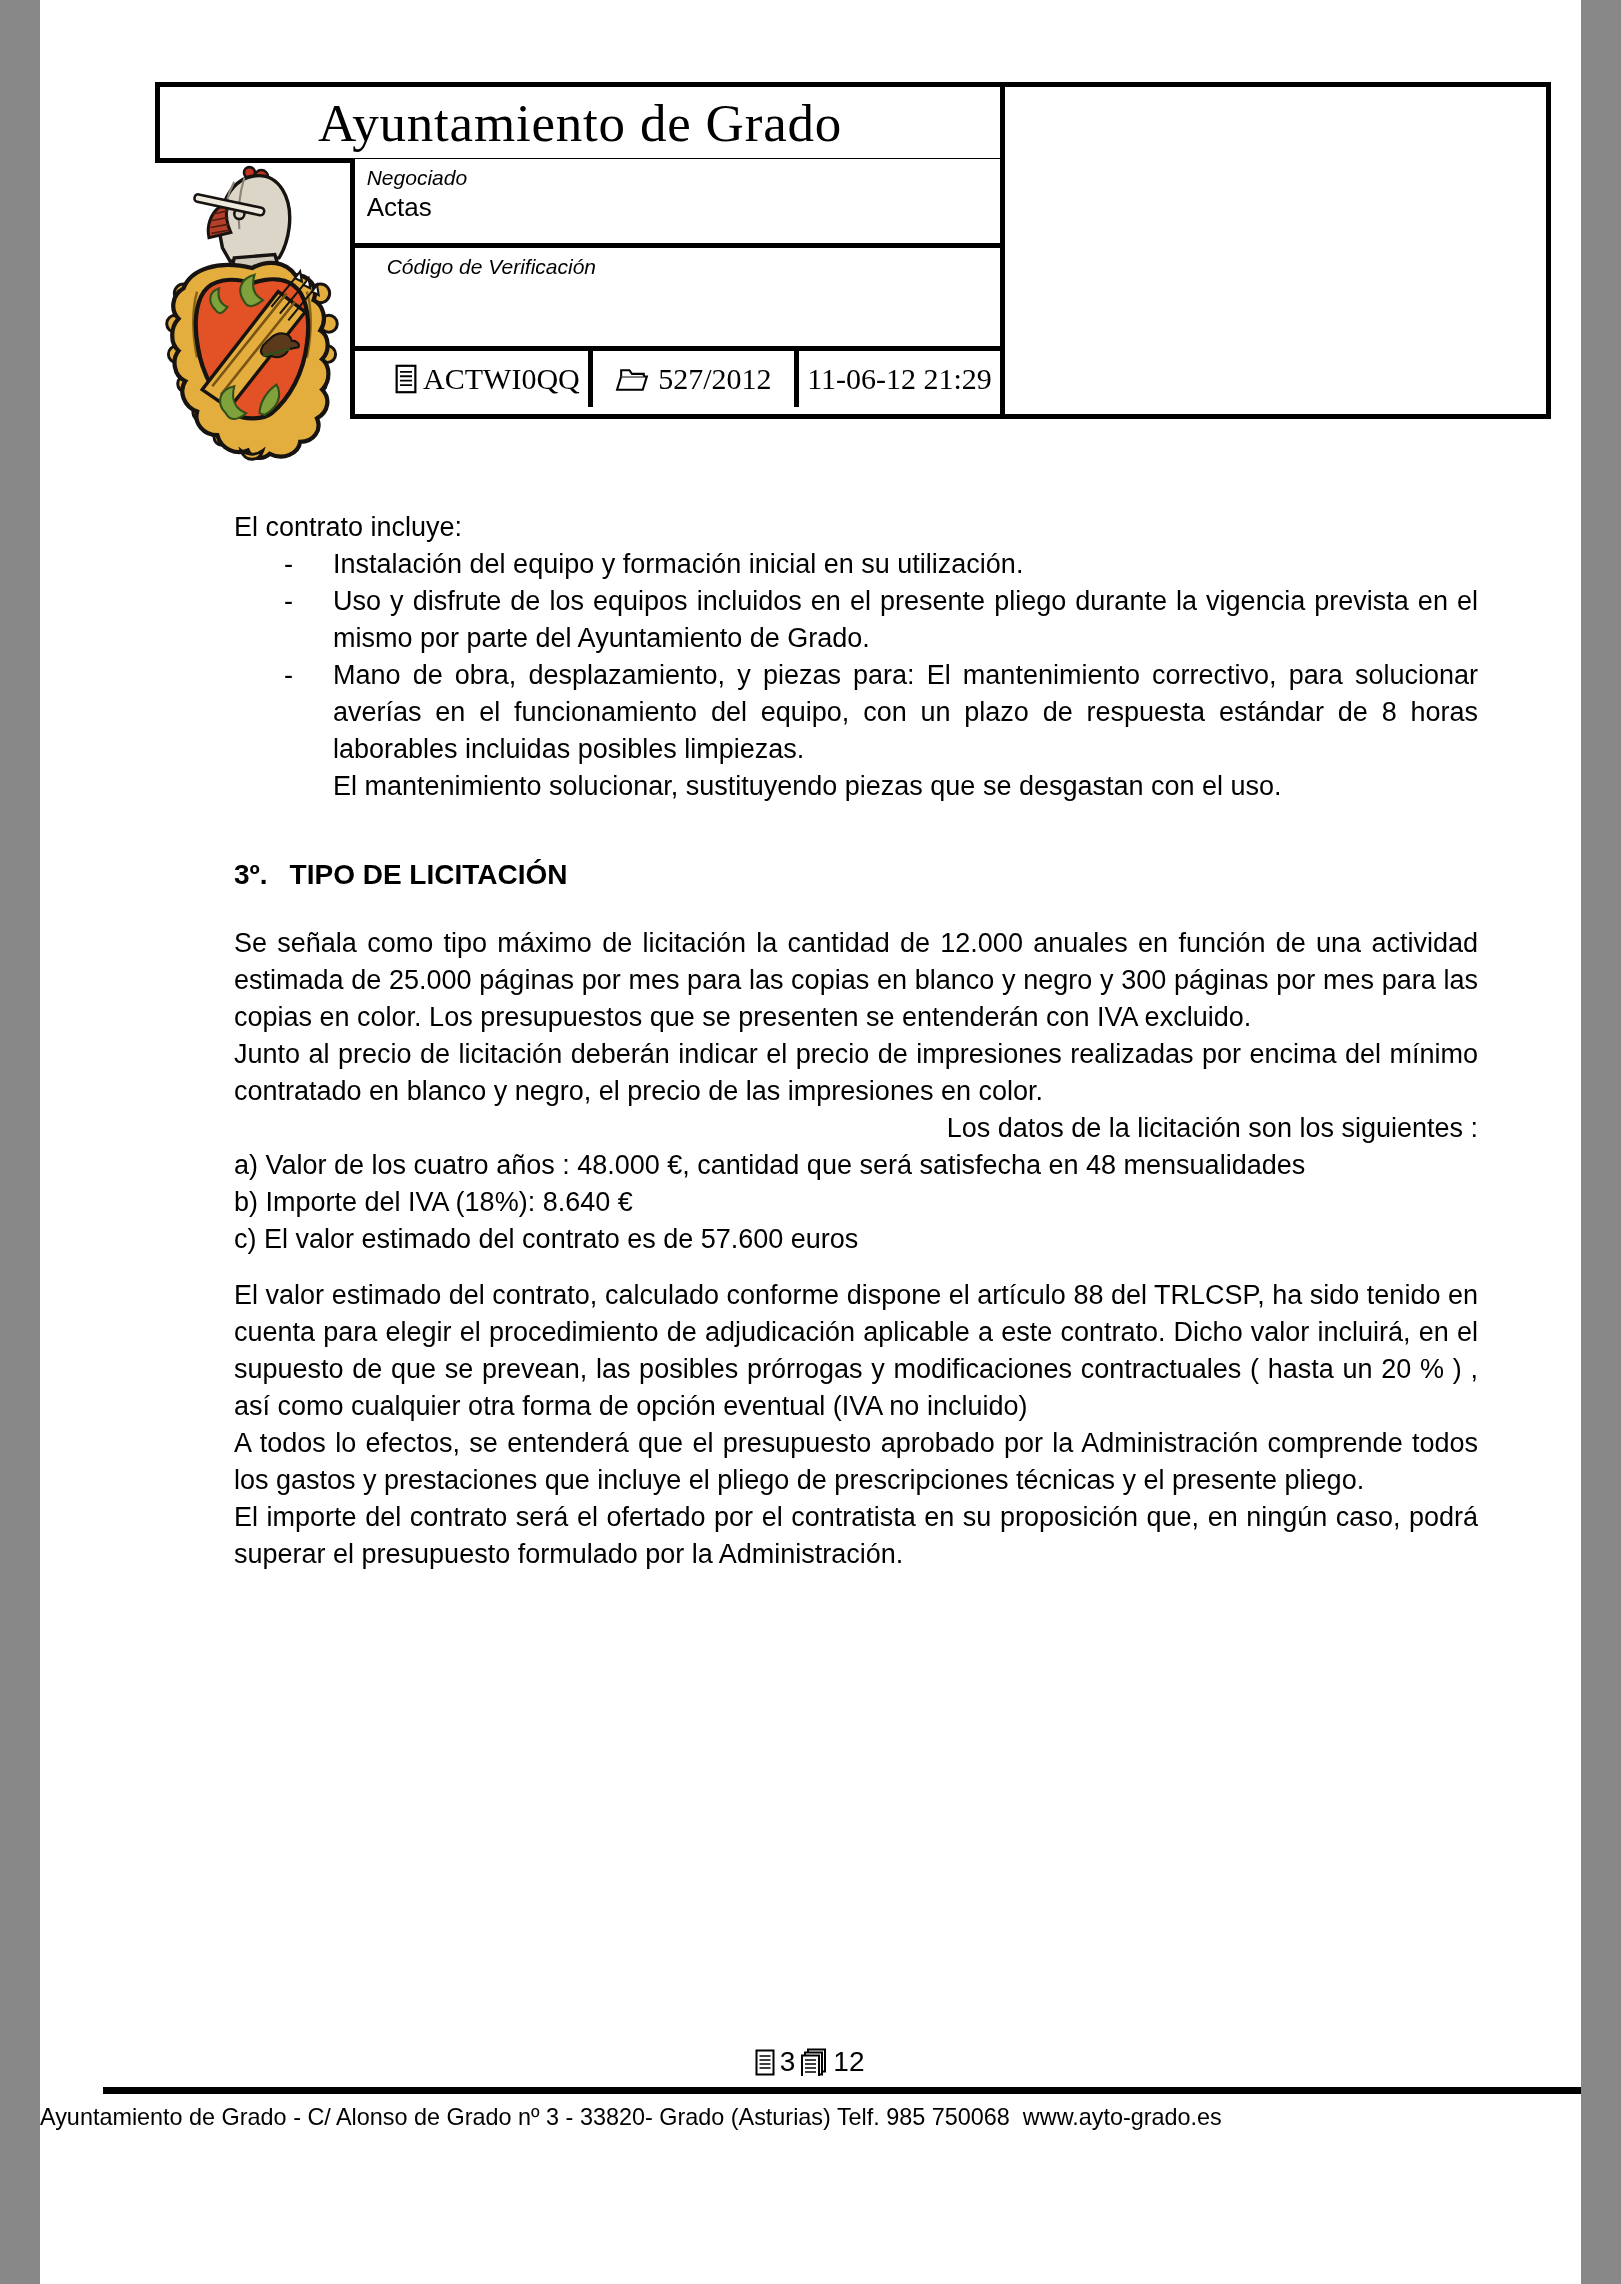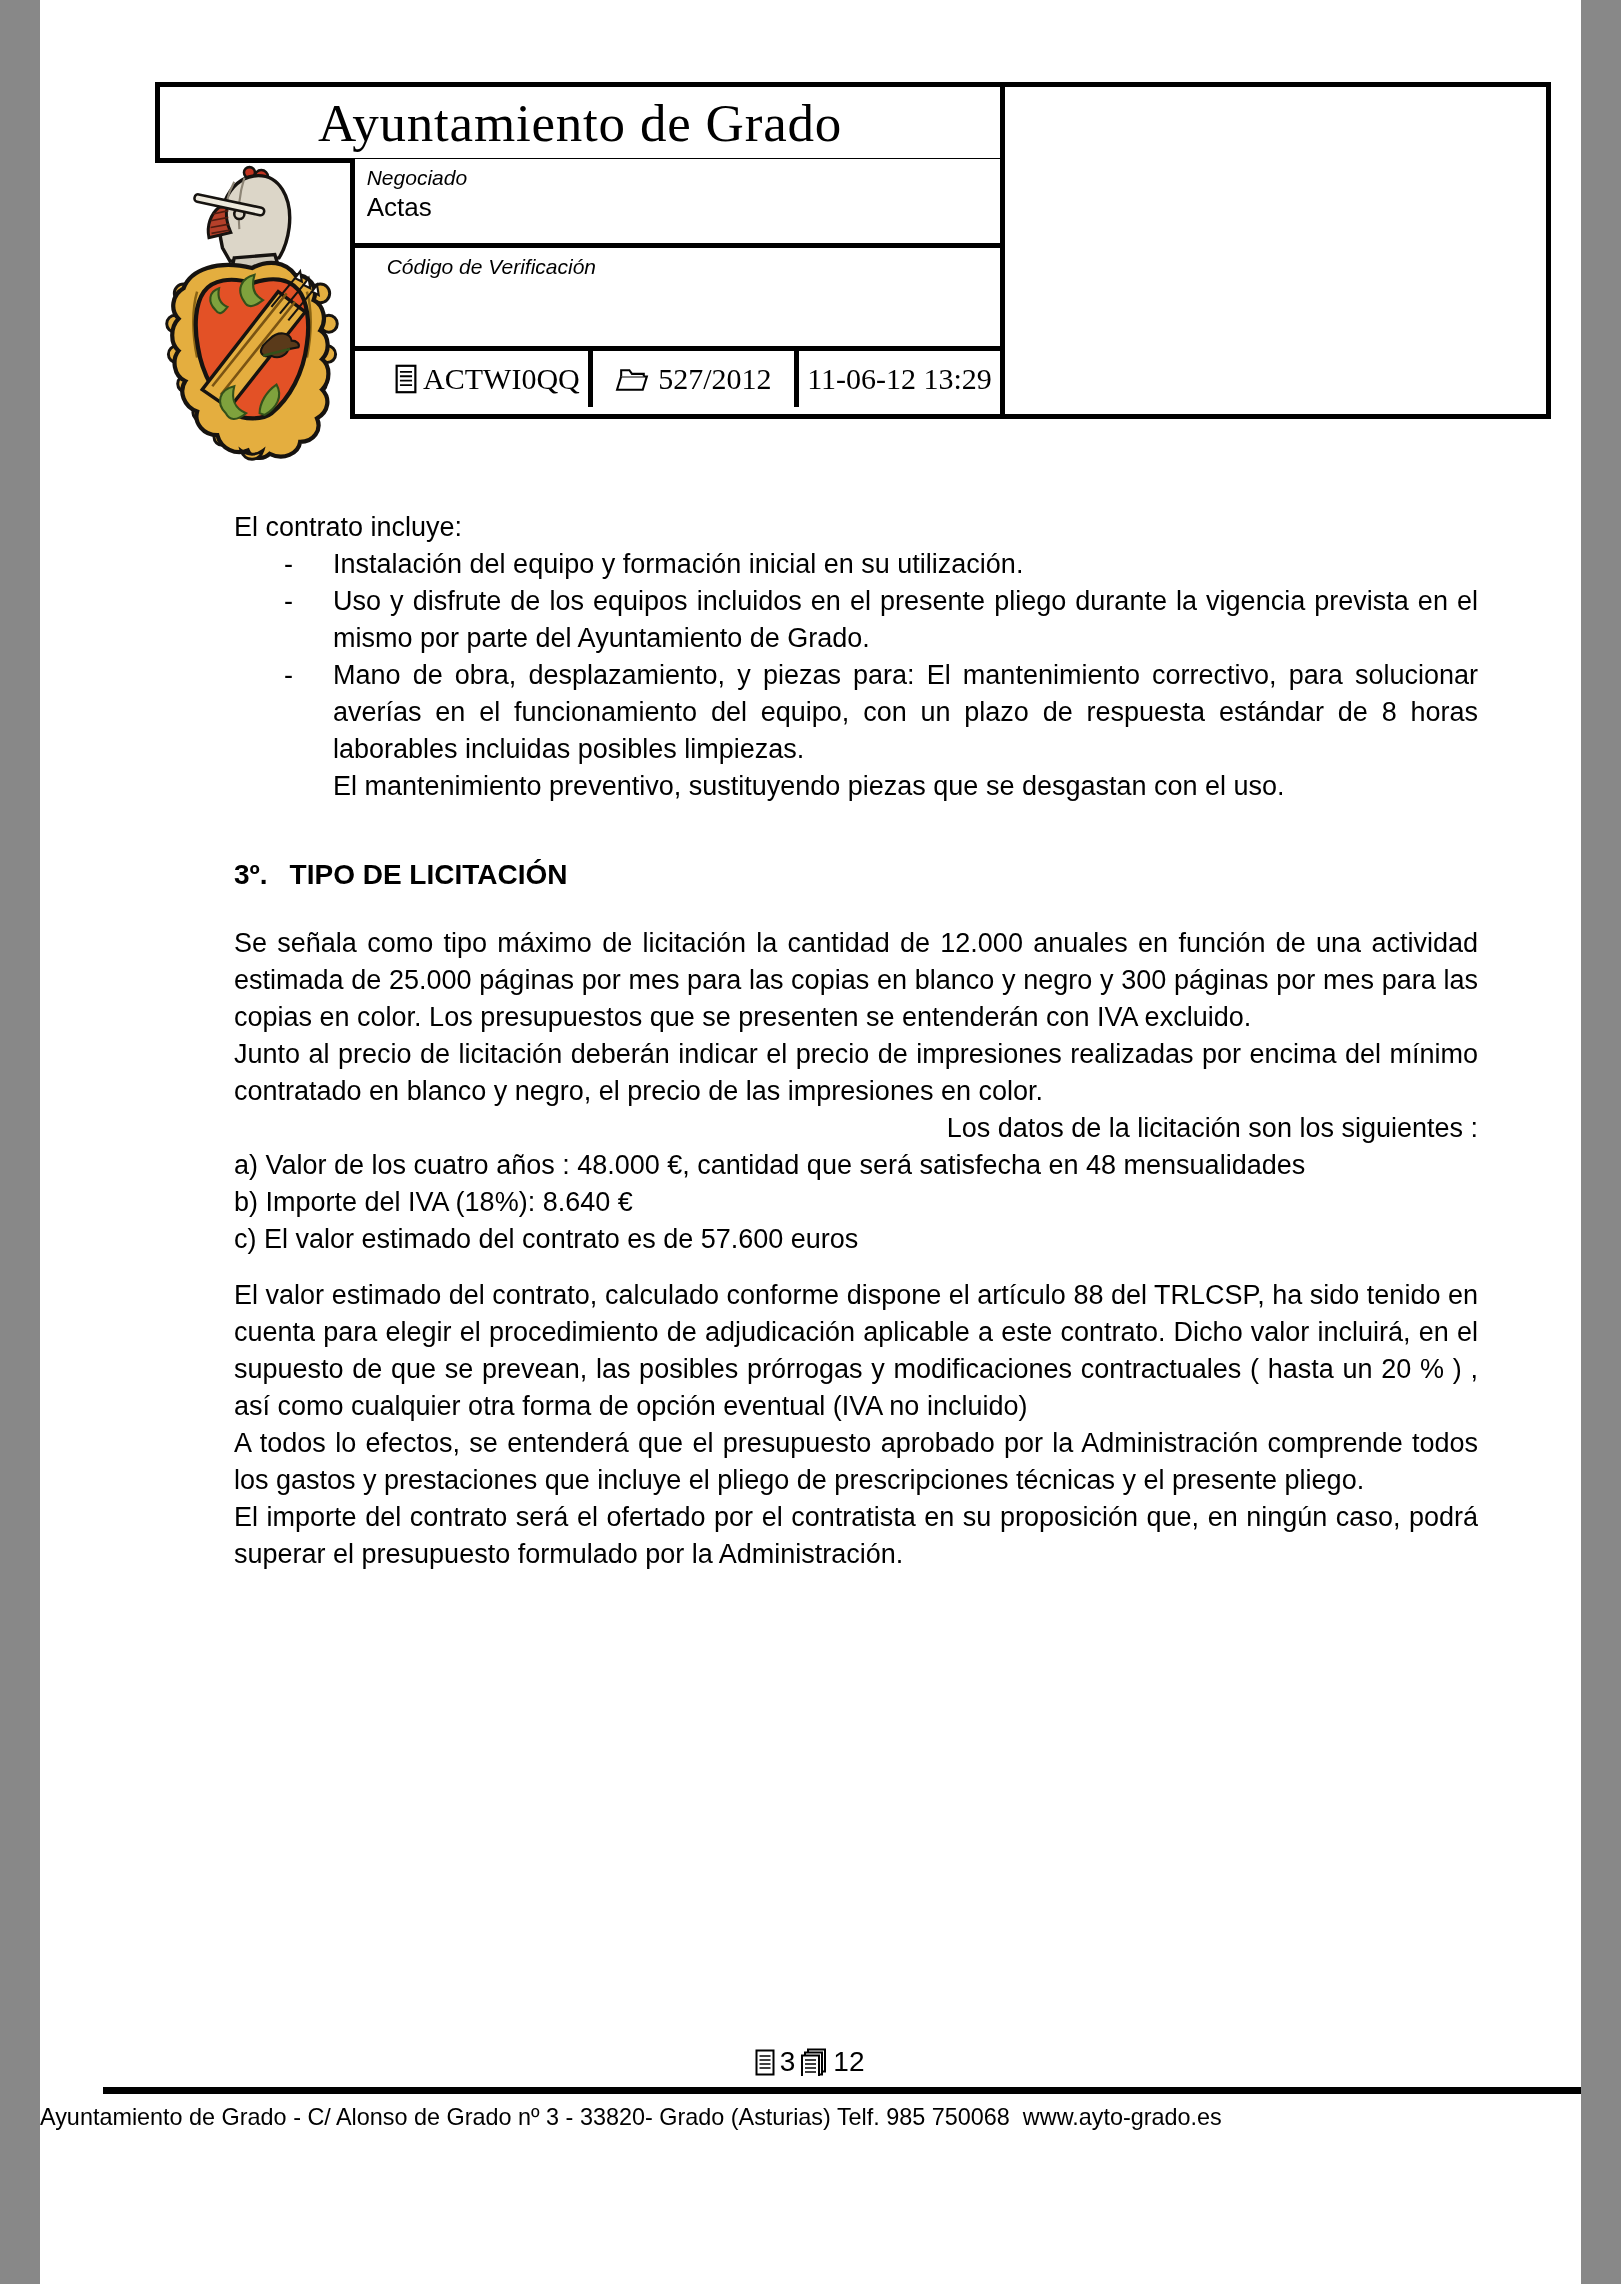--- a/index.html
+++ b/index.html
@@ -96,21 +96,21 @@
         <span>ACTWI0QQ</span>
       </div>
       <div class="code-cell">
         <svg class="icon" width="37" height="25" viewBox="0 0 36 24">
           <path d="M2 22 L6 9 H31 L27 22 Z" fill="#fff" stroke="#000" stroke-width="2"></path>
           <path d="M6 9 V3 H14 L16.5 6.5 H28 V9" fill="#fff" stroke="#000" stroke-width="2"></path>
         </svg>
         <span>527/2012</span>
       </div>
       <div class="code-cell">
-        <span>11-06-12 13:29</span>
+        <span>11-06-12 21:29</span>
       </div>
     </div>
   </div>
 
   <div class="emblem">
     <svg width="180" height="304" viewBox="0 0 210 360">
 
       <circle cx="116" cy="14" r="8" fill="#C23421" stroke="#161310" stroke-width="3"></circle>
       <circle cx="102" cy="9" r="6.5" fill="#C23421" stroke="#161310" stroke-width="3"></circle>
 
@@ -183,21 +183,21 @@
         <span class="dash">-</span>
         <span>Instalación del equipo y formación inicial en su utilización.</span>
       </li>
       <li>
         <span class="dash">-</span>
         <span>Uso y disfrute de los equipos incluidos en el presente pliego durante la vigencia prevista en el mismo por parte del Ayuntamiento de Grado.</span>
       </li>
       <li>
         <span class="dash">-</span>
         <div>Mano de obra, desplazamiento, y piezas para: El mantenimiento correctivo, para solucionar averías en el funcionamiento del equipo, con un plazo de respuesta estándar de 8 horas laborables incluidas posibles limpiezas.</div>
-        <div>El mantenimiento preventivo, sustituyendo piezas que se desgastan con el uso.</div>
+        <div>El mantenimiento solucionar, sustituyendo piezas que se desgastan con el uso.</div>
       </li>
     </ul>
 
     <div class="heading">
       <span class="num">3º.</span><span>TIPO DE LICITACIÓN</span>
     </div>
 
     <p class="just mb-licitacion">Se señala como tipo máximo de licitación la cantidad de 12.000 anuales en función de una actividad estimada de 25.000 páginas por mes para las copias en blanco y negro y 300 páginas por mes para las copias en color. Los presupuestos que se presenten se entenderán con IVA excluido.</p>
     <p class="just mb-junto">Junto al precio de licitación deberán indicar el precio de impresiones realizadas por encima del mínimo contratado en blanco y negro, el precio de las impresiones en color.</p>
     <p class="mb-datos">Los datos de la licitación son los siguientes :</p>

